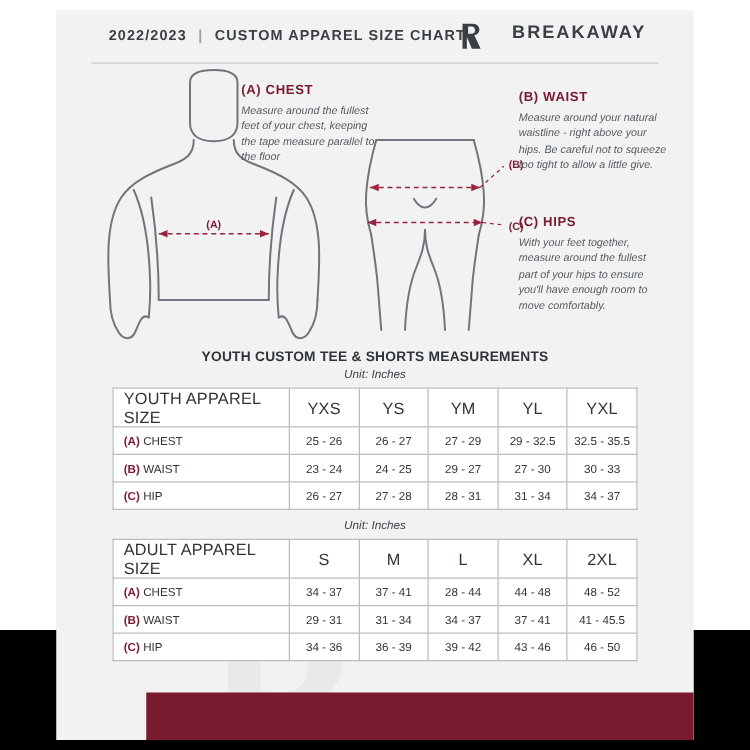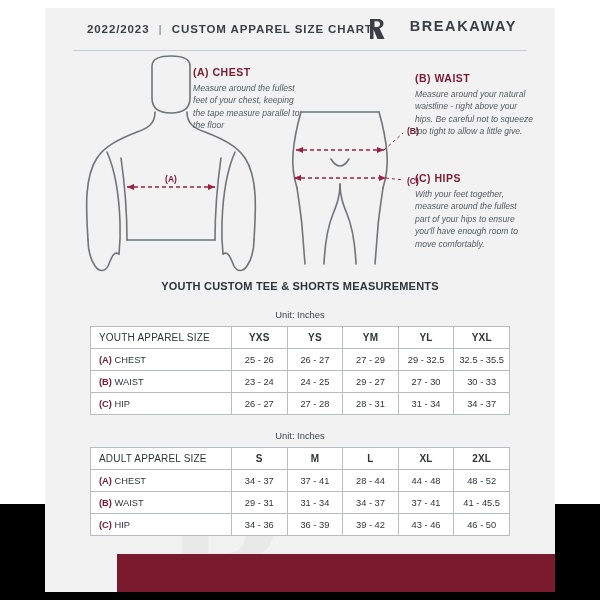--- a/index.html
+++ b/index.html
@@ -135,22 +135,23 @@
   .tbl-title {
     text-align: center;
     font-size: 11px;
     font-weight: bold;
     color: #2f343a;
     letter-spacing: 0.2px;
   }
   .tbl-sub {
     text-align: center;
     font-size: 9.4px;
+    font-style: italic;
     color: #3f454b;
-    margin-top: 17px;
+    margin-top: 1px;
     margin-bottom: 6px;
   }
   table {
     border-collapse: collapse;
     width: 420px;
     background: #ffffff;
     table-layout: fixed;
   }
   th, td {
     border: 1px solid #b9bdc2;
@@ -160,24 +161,24 @@
     text-align: center;
     padding: 0;
   }
   th.rowhead, td.rowhead {
     text-align: left;
     padding-left: 8px;
     width: 132px;
   }
   th {
     font-weight: normal;
-    font-size: 10px;
+    font-size: 13px;
     letter-spacing: 0.2px;
   }
-  th.sizecol { font-weight: bold; }
+  th.sizecol { font-weight: normal; }
   .lbl { color: #7a1a2f; font-weight: bold; }
   .lblrest { color: #2f343a; text-align: right; }
 
   
   .footer-bar {
     position: absolute;
     left: 72px;
     bottom: 0;
     width: 438px;
     height: 38px;

